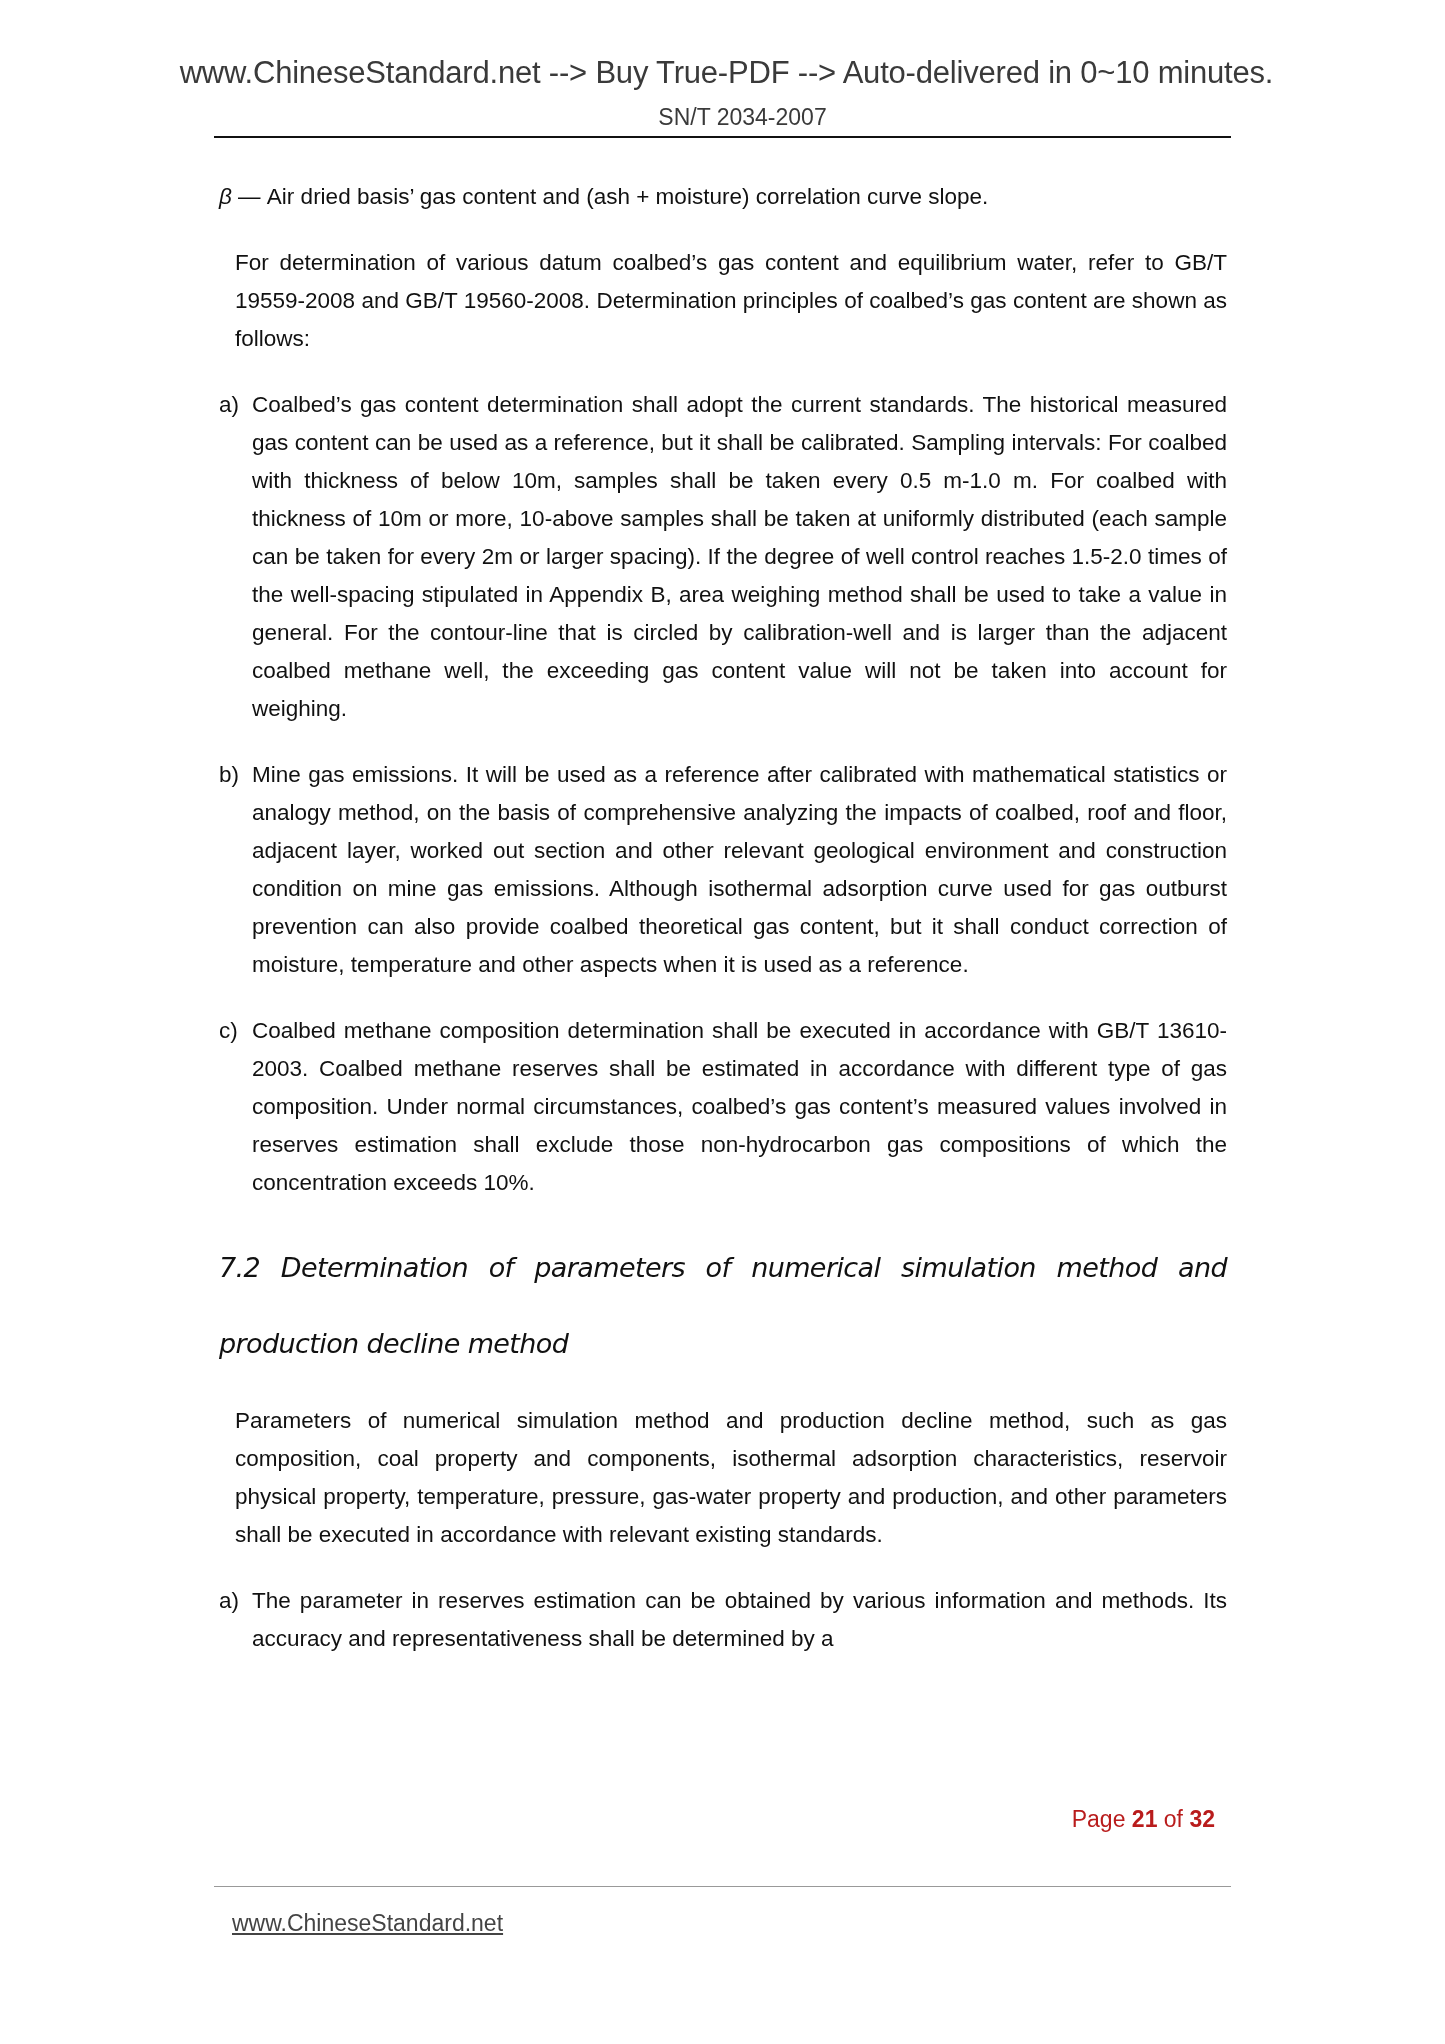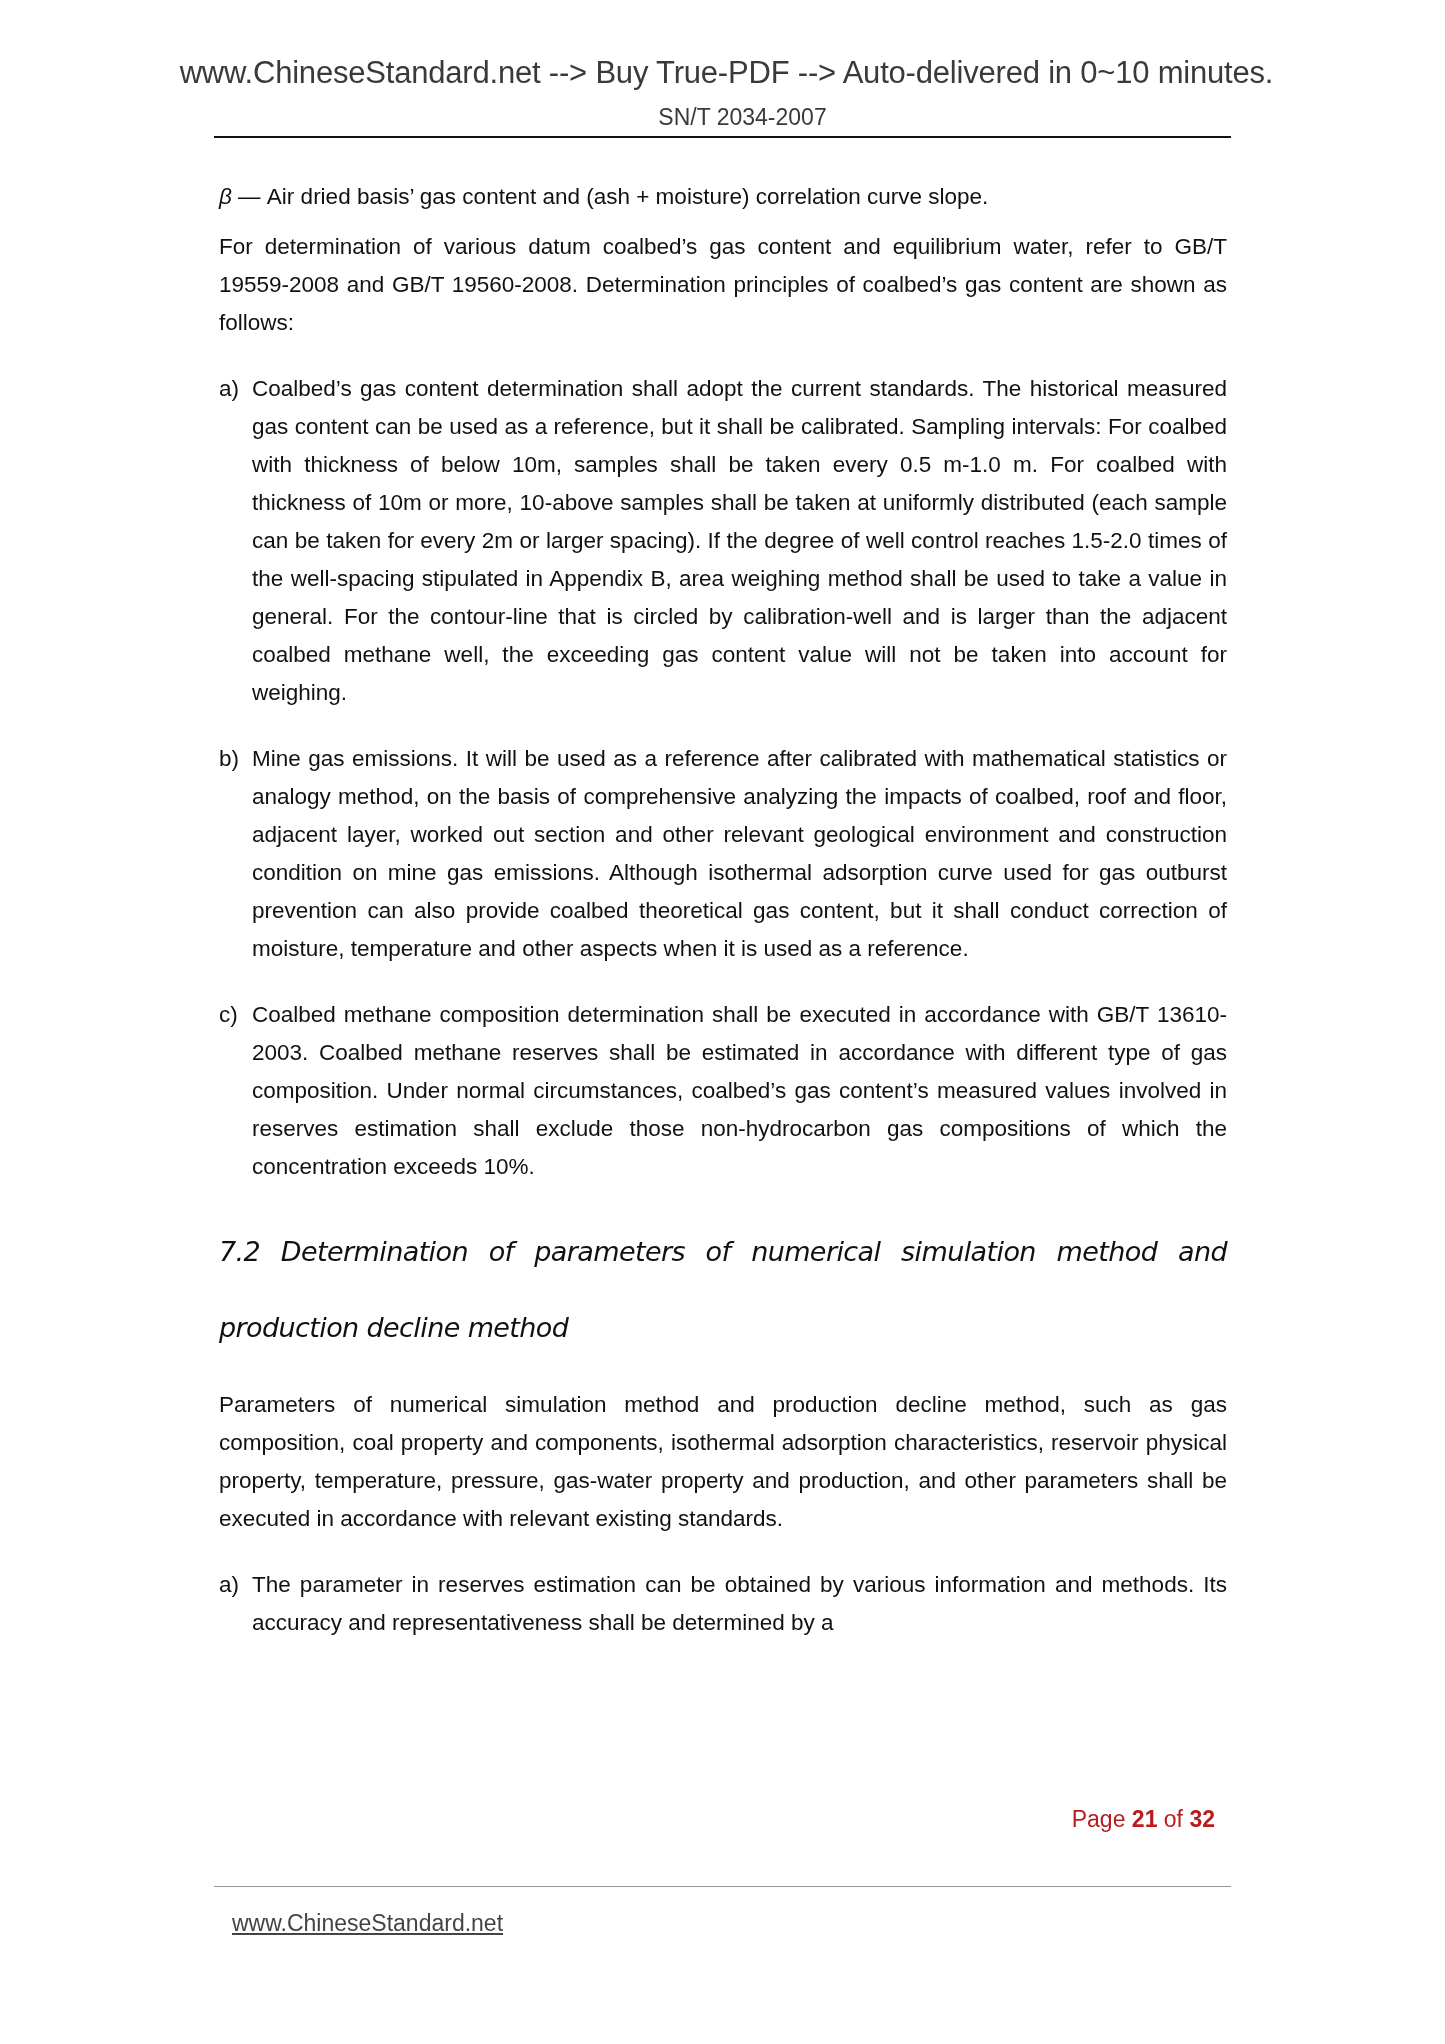--- a/index.html
+++ b/index.html
@@ -5,23 +5,23 @@
     html, body { margin: 0; padding: 0; background: #ffffff; }
     body { width: 1445px; height: 2044px; position: relative; overflow: hidden;
       font-family: "Liberation Sans", sans-serif; color: #111; }
     .header-banner { position: absolute; top: 55px; left: 4px; width: 1445px; text-align: center;
       font-size: 31px; color: #3a3a3a; letter-spacing: -0.2px; }
     .header-std { position: absolute; top: 104px; left: 0; width: 1445px; text-align: center;
       font-size: 23px; color: #3a3a3a; padding-left: 20px; }
     .header-rule { position: absolute; top: 136px; left: 214px; width: 1017px; height: 2px; background: #111; }
     .content { position: absolute; left: 219px; width: 1008px; top: 178px; }
     p, .item-text { margin: 0; font-size: 22.5px; line-height: 38px; text-align: justify; }
-    .beta-line { margin-bottom: 12px; }
+    .beta-line { margin-bottom: 28px; }
     .beta-sym { font-style: italic; }
-    .para { margin-bottom: 28px; }
+    .para { margin-bottom: 28px; margin-left: 16px; }
     .item { display: flex; margin-bottom: 28px; }
     .item-marker { width: 33px; flex: 0 0 33px; font-size: 22.5px; line-height: 38px; }
     .item-text { flex: 1; }
     h2 { margin: 0; font-family: "DejaVu Sans", sans-serif; font-style: italic; font-weight: normal;
       font-size: 27px; line-height: 76px; color: #111; text-align: justify; letter-spacing: -0.6px; }
     .h72 { margin-top: 4px; margin-bottom: 20px; }
     .h73 { margin-top: 4px; margin-bottom: 22px; line-height: 56px; }
     .footer-rule { position: absolute; top: 1886px; left: 214px; width: 1017px; height: 1px; background: #999; }
     .footer-link { position: absolute; top: 1910px; left: 232px; font-size: 23px; color: #444;
       text-decoration: underline; text-decoration-color: #444; }

